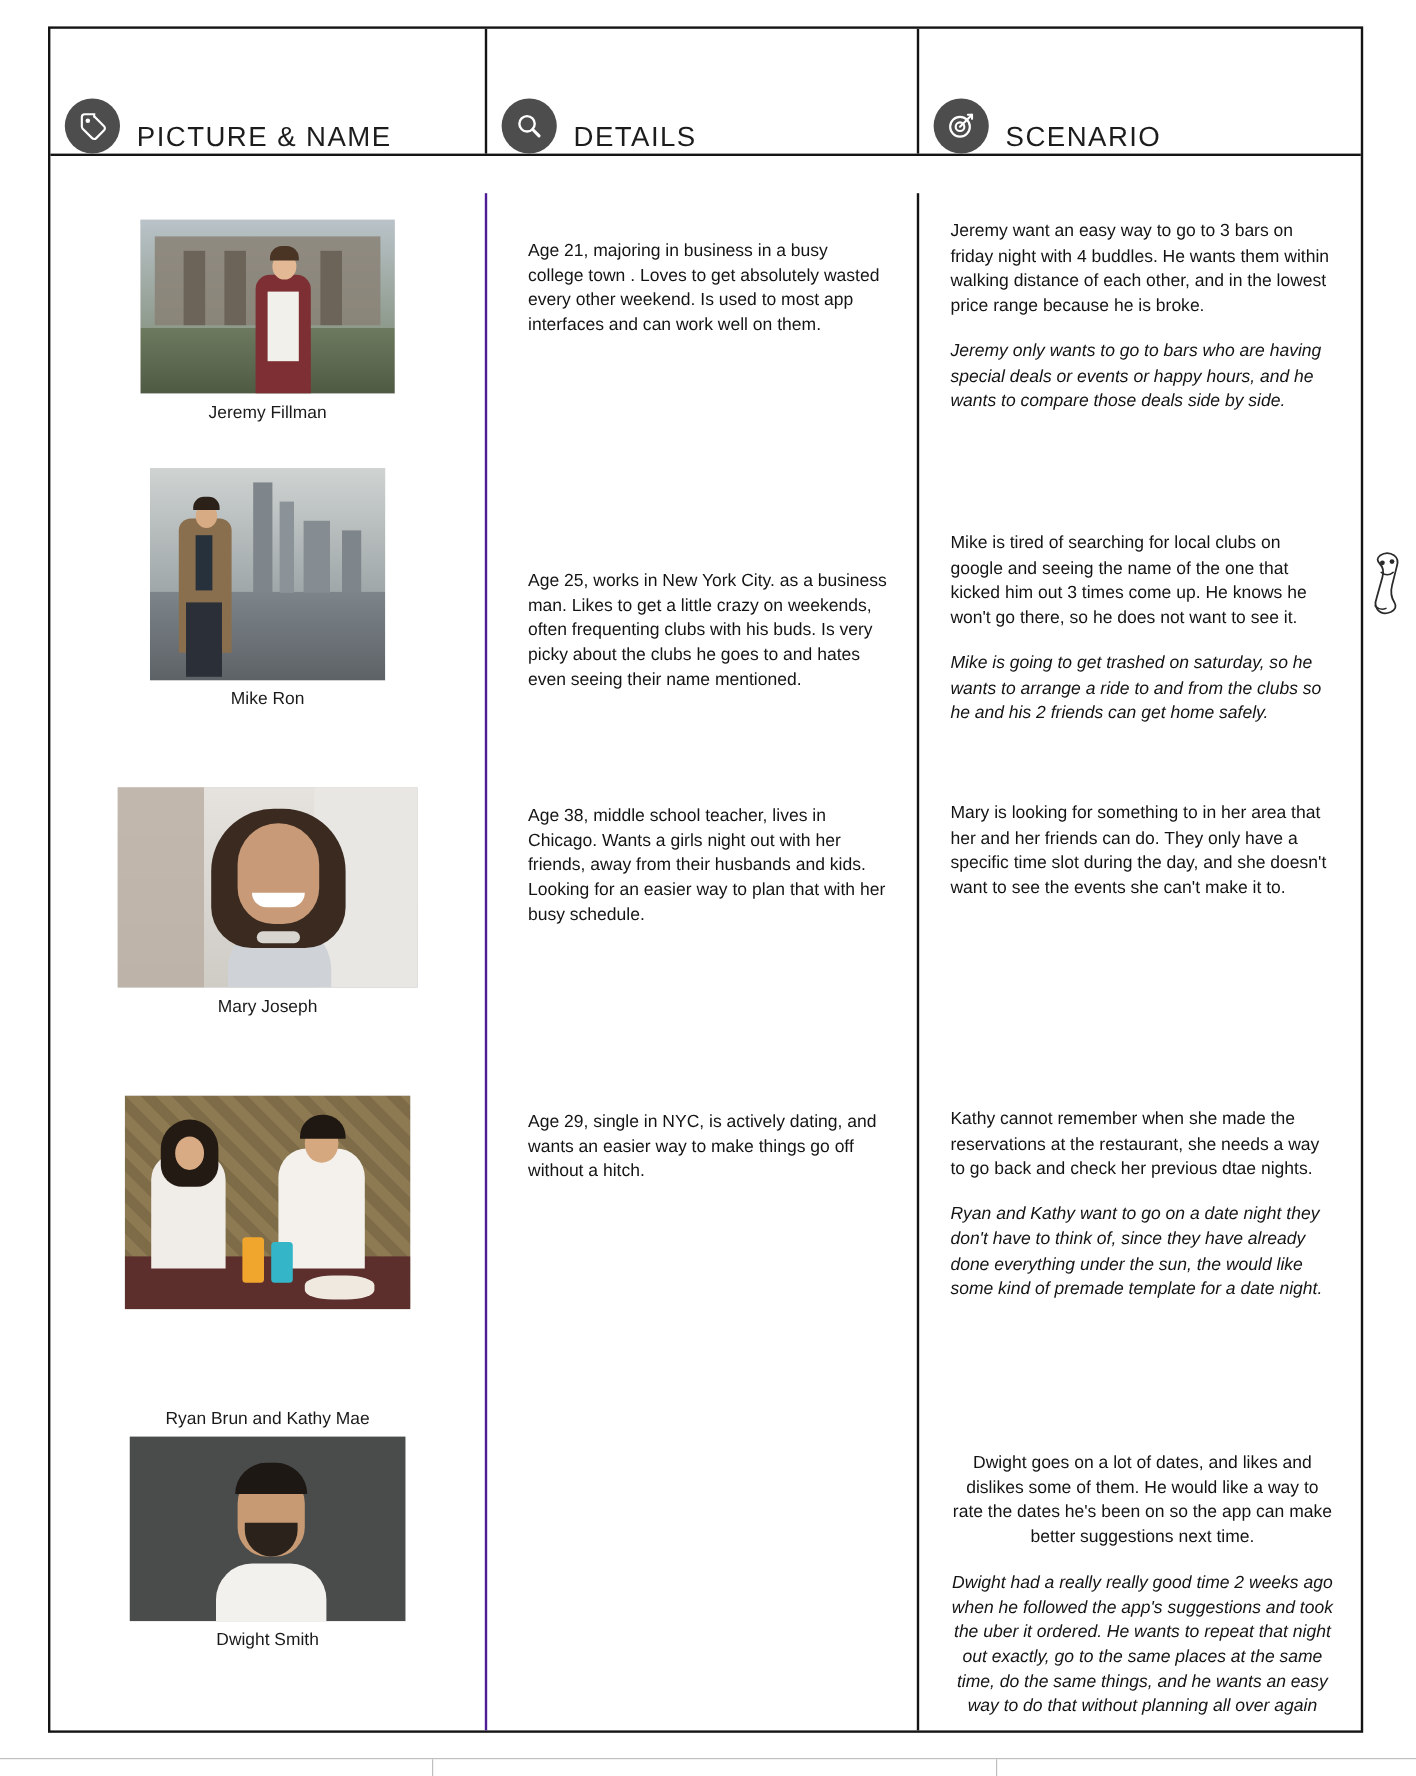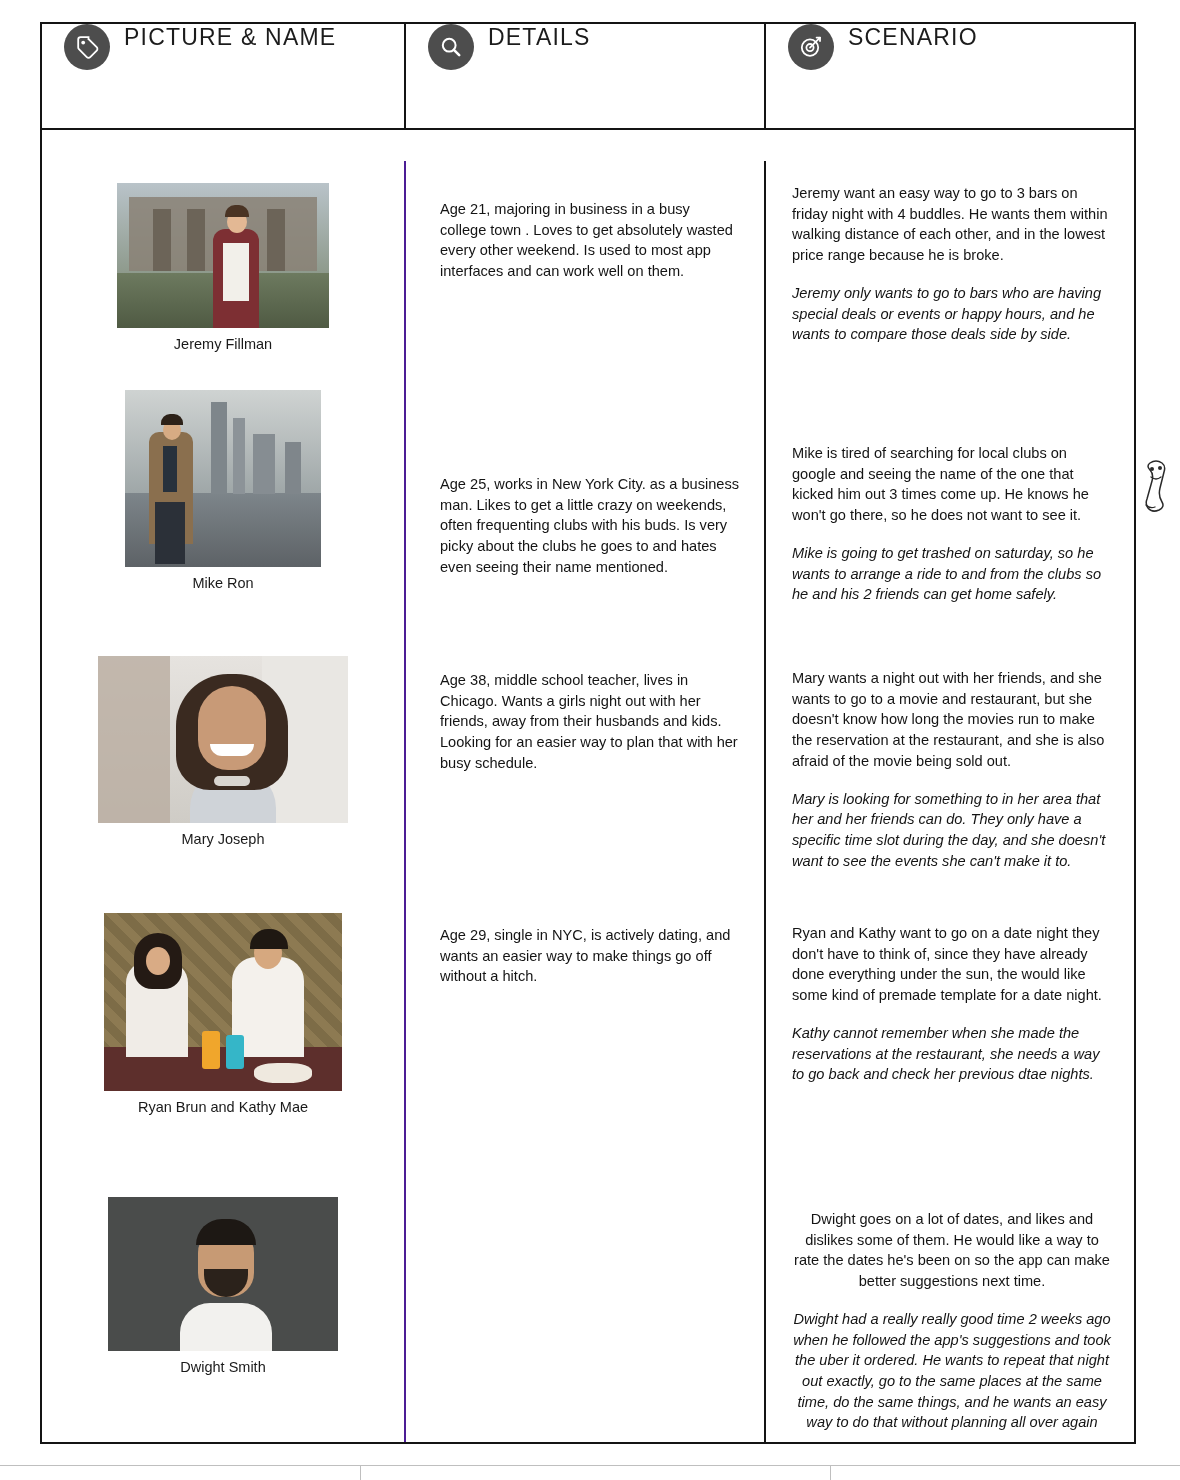--- a/index.html
+++ b/index.html
@@ -36,23 +36,23 @@
   
   .header-row {
     display: flex;
     height: 106px;
     border-bottom: 2px solid #141414;
     box-sizing: border-box;
     flex: 0 0 auto;
   }
   .header-cell {
     display: flex;
-    align-items: flex-start;
-    box-sizing: border-box;
-    padding-left: 22px;
+    align-items: flex-end;
+    box-sizing: border-box;
+    padding-left: 12px;
   }
   .col1 { width: 364px; border-right: 2px solid #141414; }
   .col2 { width: 360px; border-right: 2px solid #141414; }
   .col3 { width: 367px; }
 
   .hdr-icon {
     width: 46px;
     height: 46px;
     border-radius: 50%;
     background: #4d4d4d;
@@ -230,21 +230,21 @@
             <div style="position:absolute;right:0;top:0;width:86px;height:167px;background:#e9e7e3;"></div>
             <div style="position:absolute;left:92px;top:112px;width:86px;height:55px;background:#cfd3d8;border-radius:40px 40px 0 0;"></div>
             <div style="position:absolute;left:78px;top:18px;width:112px;height:116px;background:#3a2a20;border-radius:52px 52px 34px 34px;"></div>
             <div style="position:absolute;left:100px;top:30px;width:68px;height:84px;background:#c89a77;border-radius:34px 34px 30px 30px;"></div>
             <div style="position:absolute;left:112px;top:88px;width:44px;height:12px;background:#ffffff;border-radius:0 0 18px 18px;"></div>
             <div style="position:absolute;left:116px;top:120px;width:36px;height:10px;background:#d8d5d0;border-radius:6px;"></div>
           </div>
           <div class="person-name">Mary Joseph</div>
         </div>
 
-        <div class="row-block person" style="height:290px; padding-top:12px;">
+        <div class="row-block person" style="height:290px; padding-top:12px;justify-content:space-between;">
           <div class="photo" style="width:238px;height:178px;">
             <div style="position:absolute;inset:0;background:repeating-linear-gradient(45deg,#8d7a52 0 9px,#7d6c47 9px 18px);"></div>
             <div style="position:absolute;left:0;bottom:0;width:238px;height:44px;background:#5d2f2c;"></div>
             <div style="position:absolute;left:22px;top:48px;width:62px;height:96px;background:#f0ece7;border-radius:22px 22px 0 0;"></div>
             <div style="position:absolute;left:40px;top:28px;width:28px;height:32px;background:#d9ab85;border-radius:50%;"></div>
             <div style="position:absolute;left:30px;top:20px;width:48px;height:56px;background:#241a14;border-radius:24px 24px 18px 18px;"></div>
             <div style="position:absolute;left:42px;top:34px;width:24px;height:28px;background:#d9ab85;border-radius:50%;"></div>
             <div style="position:absolute;left:128px;top:44px;width:72px;height:100px;background:#f4f1ec;border-radius:24px 24px 0 0;"></div>
             <div style="position:absolute;left:150px;top:24px;width:28px;height:32px;background:#d6a87f;border-radius:50%;"></div>
             <div style="position:absolute;left:146px;top:16px;width:38px;height:20px;background:#1f1812;border-radius:18px 18px 0 0;"></div>
@@ -294,29 +294,28 @@
 
         <div class="row-block" style="height:265px; padding-top:62px;">
           <div class="scenario-text">
             <div class="para">Mike is tired of searching for local clubs on google and seeing the name of the one that kicked him out 3 times come up. He knows he won't go there, so he does not want to see it.</div>
             <div class="para">Mike is going to get trashed on saturday, so he wants to arrange a ride to and from the clubs so he and his 2 friends can get home safely.</div>
           </div>
         </div>
 
         <div class="row-block" style="height:255px; padding-top:22px;">
           <div class="scenario-text">
-            <div class="para">Mary wants a night out with her friends, and she wants to go to a movie and restaurant, but she doesn't know how long the movies run to make the reservation at the restaurant, and she is also afraid of the movie being sold out.</div>
             <div class="para">Mary is looking for something to in her area that her and her friends can do. They only have a specific time slot during the day, and she doesn't want to see the events she can't make it to.</div>
           </div>
         </div>
 
         <div class="row-block" style="height:290px; padding-top:22px;">
           <div class="scenario-text">
+            <div class="para">Kathy cannot remember when she made the reservations at the restaurant, she needs a way to go back and check her previous dtae nights.</div>
             <div class="para">Ryan and Kathy want to go on a date night they don't have to think of, since they have already done everything under the sun, the would like some kind of premade template for a date night.</div>
-            <div class="para">Kathy cannot remember when she made the reservations at the restaurant, she needs a way to go back and check her previous dtae nights.</div>
           </div>
         </div>
 
         <div class="row-block" style="height:240px; padding-top:18px;text-align:center;">
           <div class="scenario-text">
             <div class="para">Dwight goes on a lot of dates, and likes and dislikes some of them. He would like a way to rate the dates he's been on so the app can make better suggestions next time.</div>
             <div class="para">Dwight had a really really good time 2 weeks ago when he followed the app's suggestions and took the uber it ordered. He wants to repeat that night out exactly, go to the same places at the same time, do the same things, and he wants an easy way to do that without planning all over again</div>
           </div>
         </div>
 

